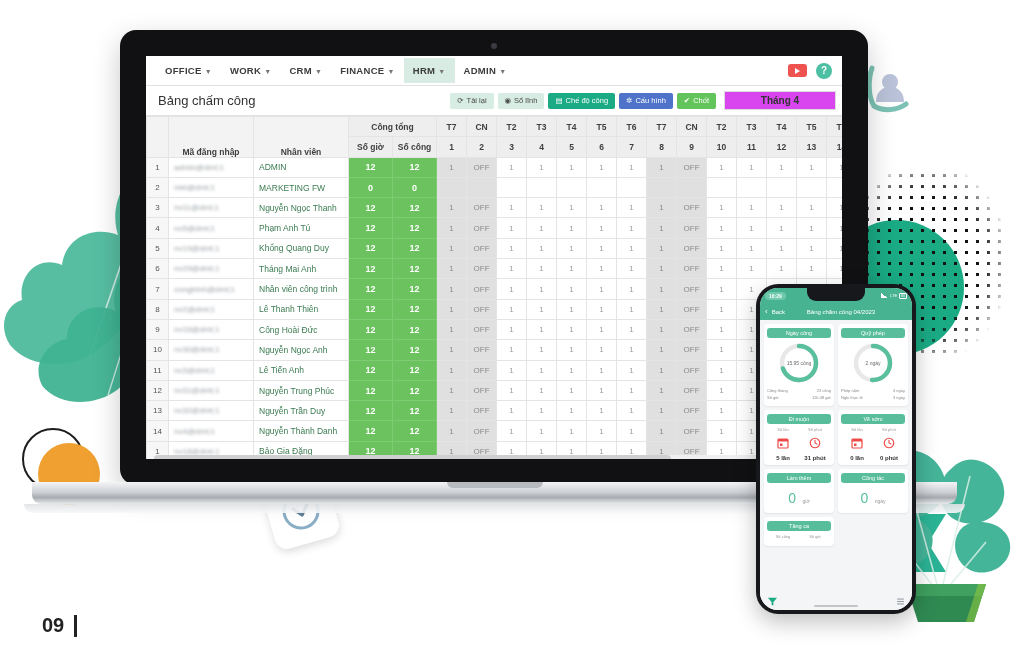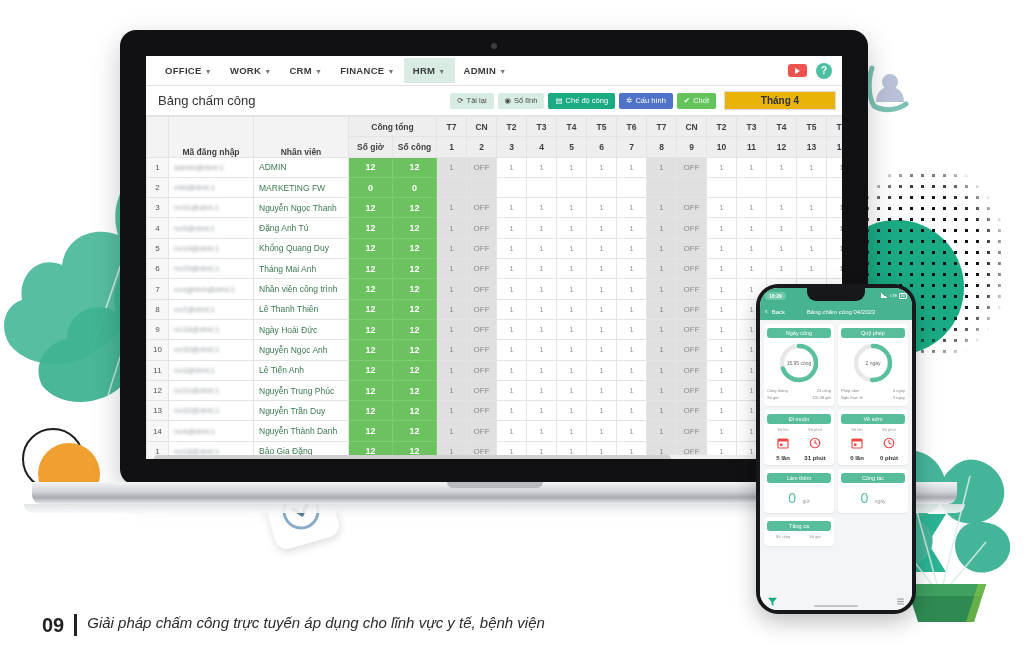--- a/index.html
+++ b/index.html
@@ -124,21 +124,21 @@
     display: inline-flex; align-items: center; gap: 3px;
     margin-left: 4px; white-space: nowrap; border: none; cursor: pointer;
   }
   .btn-ghost  { background: #d7ece3; color: #4a4a4a; }
   .btn-teal   { background: #1aab84; color: #fff; }
   .btn-blue   { background: #4e73c8; color: #fff; }
   .btn-green  { background: #62c45a; color: #fff; }
   .month-box {
     margin-left: 8px; width: 112px; height: 19px; border: 1px solid #dcdcdc;
     display: flex; align-items: center; justify-content: center;
-    font-size: 10px; font-weight: bold; color: #333; background: #eab308;
+    font-size: 10px; font-weight: bold; color: #333; background: #d946ef;
   }
 
   
   .table-zone { position: relative; height: 352px; overflow: hidden; background: #fff; }
   table { border-collapse: collapse; width: 100%; table-layout: fixed; }
   th, td {
     border: 1px solid #e4e4e4; font-size: 8px; color: #666;
     text-align: center; height: 20.3px; padding: 0 1px; overflow: hidden;
     white-space: nowrap;
   }
@@ -227,21 +227,21 @@
     justify-content: space-between; padding: 0 7px;
   }
   .home-ind {
     position: absolute; left: 50%; margin-left: -22px; bottom: 3px;
     width: 44px; height: 2px; background: #c2c4c8; border-radius: 2px;
   }
 
   
   .caption {
     position: absolute; left: 42px; bottom: 18px;
-    display: flex; align-items: flex-start; gap: 10px;
+    display: flex; align-items: flex-end; gap: 10px;
   }
   .cap-num { font-size: 20px; font-weight: bold; color: #222; }
   .cap-bar { width: 3px; height: 22px; background: #222; }
   .cap-text { font-size: 15px; font-style: italic; color: #2b2b2b; }
 </style>
 </head>
 <body>
 
 <svg class="decor leaf-left" viewBox="0 0 200 220">
   <path d="M175 10 C150 25 140 55 148 80 C120 70 95 85 92 110 C70 100 48 118 52 145
@@ -483,21 +483,21 @@
                 <td class="weekend">OFF</td>
                 <td class="val">1</td>
                 <td class="val">1</td>
                 <td class="val">1</td>
                 <td class="val">1</td>
                 <td class="val">1</td>
               </tr>
               <tr>
                 <td class="idx">4</td>
                 <td class="login">nv5@dmt;1</td>
-                <td class="emp">Đặng Anh Tú</td>
+                <td class="emp">Phạm Anh Tú</td>
                 <td class="green">12</td>
                 <td class="green">12</td>
                 <td class="weekend">1</td>
                 <td class="weekend">OFF</td>
                 <td class="val">1</td>
                 <td class="val">1</td>
                 <td class="val">1</td>
                 <td class="val">1</td>
                 <td class="val">1</td>
                 <td class="weekend">1</td>
@@ -588,21 +588,21 @@
                 <td class="weekend">OFF</td>
                 <td class="val">1</td>
                 <td class="val">1</td>
                 <td class="val">1</td>
                 <td class="val">1</td>
                 <td class="val">1</td>
               </tr>
               <tr>
                 <td class="idx">9</td>
                 <td class="login">nv16@dmt;1</td>
-                <td class="emp">Ngày Hoài Đức</td>
+                <td class="emp">Công Hoài Đức</td>
                 <td class="green">12</td>
                 <td class="green">12</td>
                 <td class="weekend">1</td>
                 <td class="weekend">OFF</td>
                 <td class="val">1</td>
                 <td class="val">1</td>
                 <td class="val">1</td>
                 <td class="val">1</td>
                 <td class="val">1</td>
                 <td class="weekend">1</td>
@@ -897,14 +897,13 @@
         <rect x="3" y="17" width="18" height="3" fill="#9aa0a6"></rect>
       </svg>
     </div>
     <div class="home-ind"></div>
   </div>
 </div>
 
 <div class="caption">
   <div class="cap-num">09</div>
   <div class="cap-bar"></div>
-  <div class="cap-text">Giải pháp chấm công trực tuyến áp dụng cho lĩnh vực y tế, bệnh viện</div>
 </div>
 
 </body></html>

